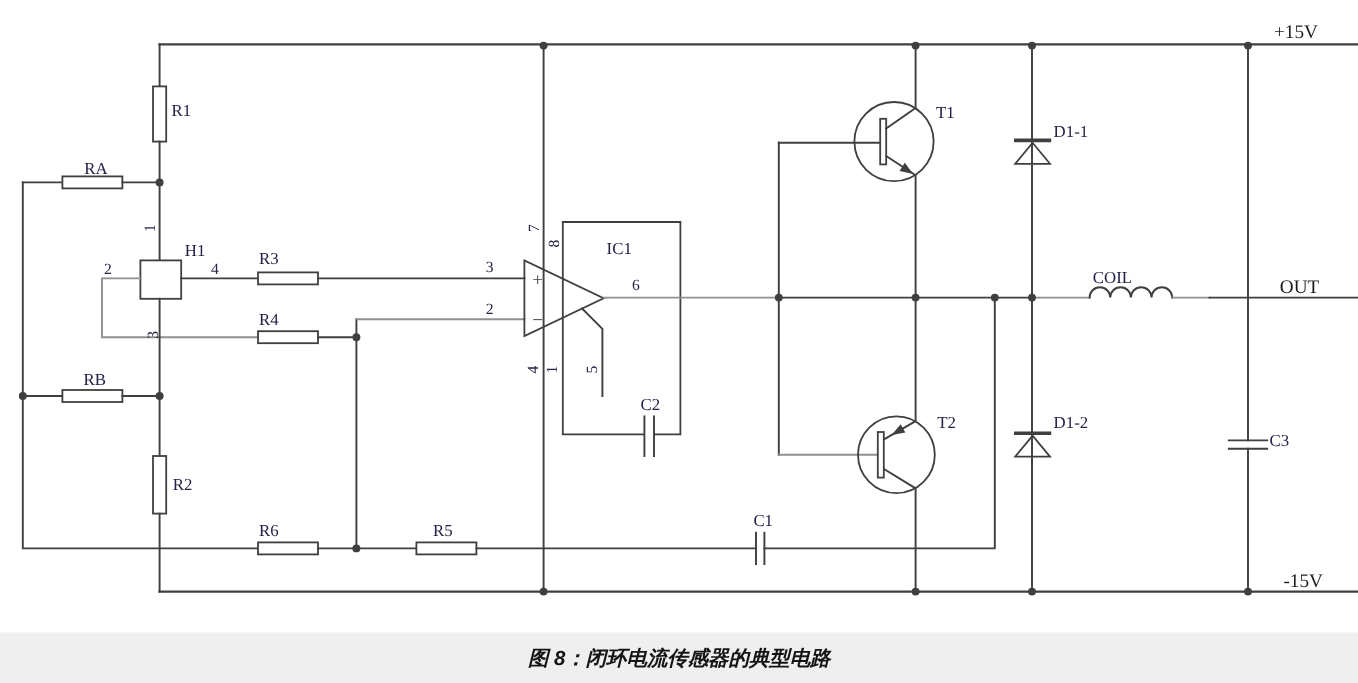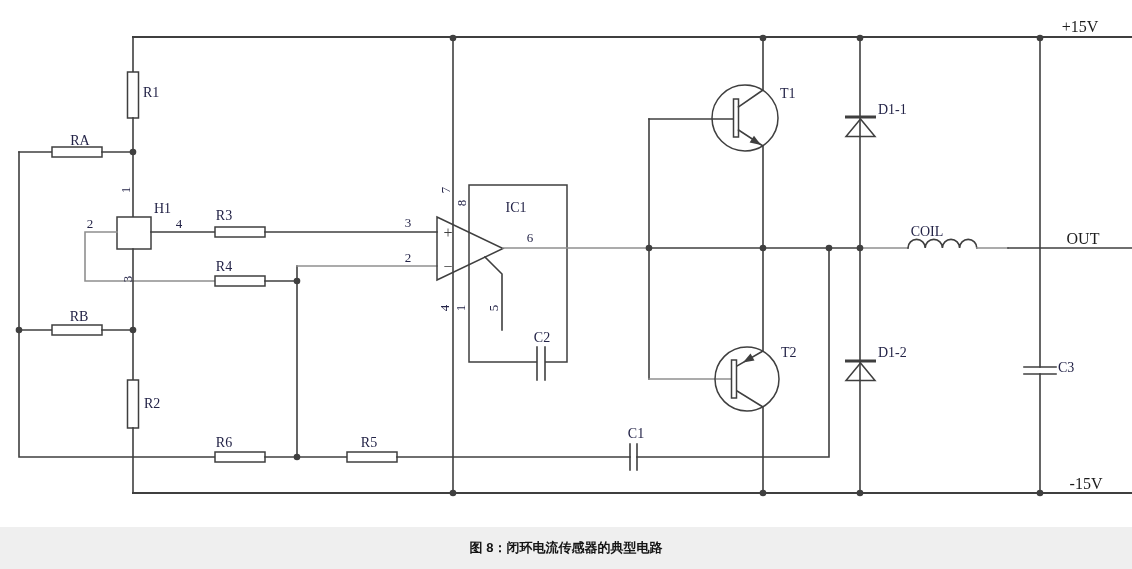--- a/index.html
+++ b/index.html
@@ -13,21 +13,21 @@
   .sym {fill:none;stroke:var(--wire,#3f3f3f);stroke-width:1.5;}
   .dot{fill:var(--wire,#3f3f3f);stroke:none;}
   .arr{fill:var(--wire,#3f3f3f);stroke:none;}
   text.lbl{font-family:"Liberation Serif","DejaVu Serif",serif;font-size:14px;fill:var(--label,#232347);}
   text.pin{font-family:"Liberation Serif","DejaVu Serif",serif;font-size:13px;fill:var(--label,#232347);}
   text.sgn{font-family:"Liberation Serif","DejaVu Serif",serif;font-size:16px;fill:var(--wire,#3f3f3f);}
   text.rail{font-family:"Liberation Serif","DejaVu Serif",serif;font-size:16px;fill:#1c1c1c;}
   .caption-bar{position:absolute;left:0;top:527px;width:1132px;height:42px;
     background:var(--caption-bg,#efefef);display:flex;align-items:center;justify-content:center;}
   .caption-text{font-family:"Liberation Sans","DejaVu Sans",sans-serif;font-weight:bold;
-    font-size:13px;color:var(--caption-text,#141414);}
+    font-size:17px;color:var(--caption-text,#141414);font-style:italic;}
 </style>
 </head>
 <body>
 
 <svg width="1132" height="527" viewBox="0 0 1132 527" xmlns="http://www.w3.org/2000/svg">
 
   <g>
     <path class="w2" d="M133,37 H1132"></path>
     <path class="w2" d="M133,493 H1132"></path>
   </g>

